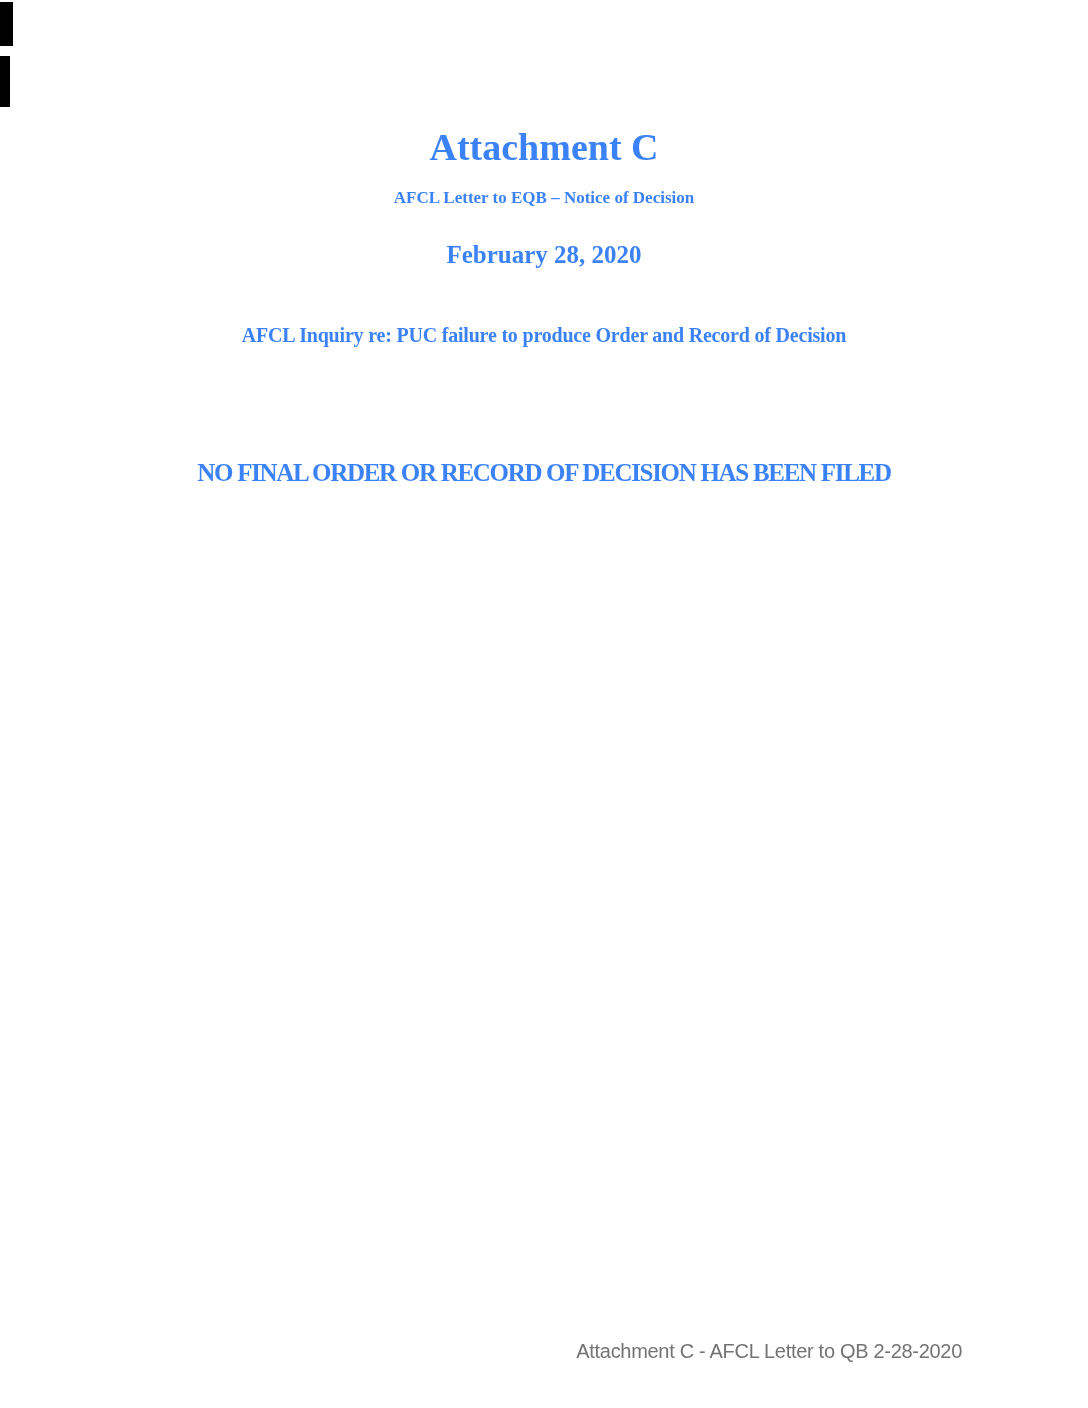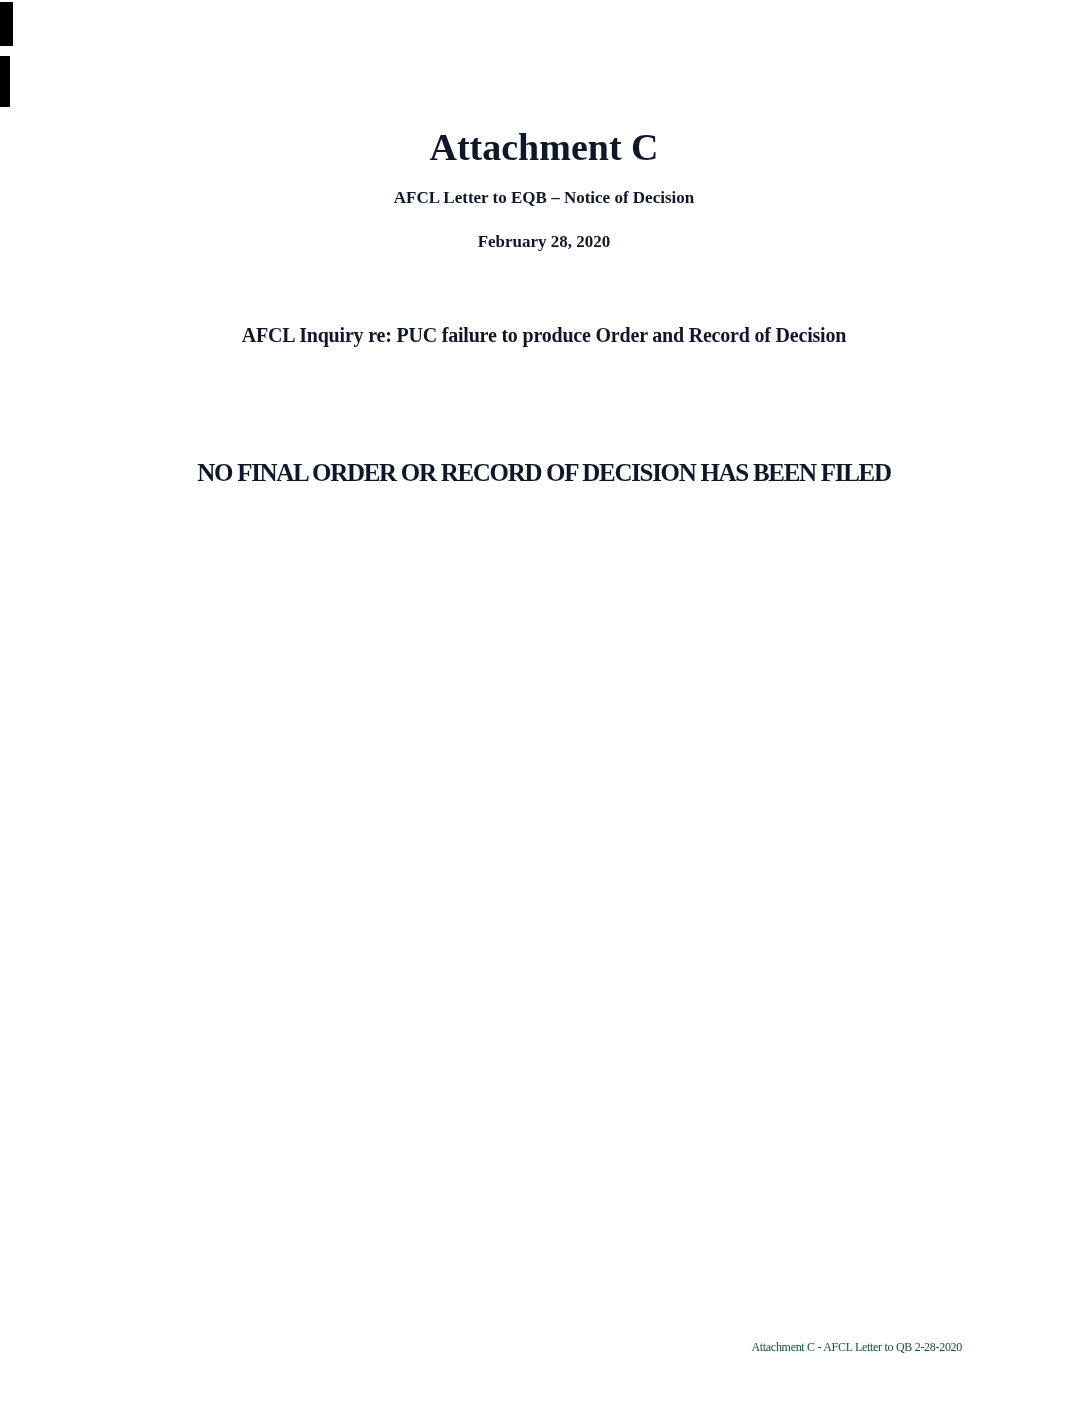--- a/index.html
+++ b/index.html
@@ -15,53 +15,53 @@
     overflow: hidden;
     color: #000000;
   }
   .doc-line {
     position: absolute;
     left: 0;
     width: 100%;
     text-align: center;
     font-family: "Liberation Serif", "DejaVu Serif", serif;
     font-weight: bold;
-    color: #0f172a;
+    color: #3b82f6;
     line-height: 1.1;
     white-space: nowrap;
   }
   .doc-title {
     top: 127px;
     font-size: 38px;
   }
   .doc-subtitle {
     top: 189px;
     font-size: 17px;
   }
   .doc-date {
-    top: 233px;
-    font-size: 17px;
+    top: 241px;
+    font-size: 25px;
   }
   .doc-inquiry {
     top: 324px;
     font-size: 20px;
     letter-spacing: -0.2px;
   }
   .doc-status {
     top: 459px;
     font-size: 25px;
     letter-spacing: -1.3px;
   }
   .doc-footer {
     position: absolute;
     top: 1340px;
     right: 126px;
-    font-family: Liberation Serif, serif;
-    font-size: 12px;
-    color: #14532d;
+    font-family: Liberation Sans, sans-serif;
+    font-size: 20px;
+    color: #737373;
     letter-spacing: -0.3px;
     white-space: nowrap;
   }
   .scan-artifact {
     position: absolute;
     left: 0;
     background: #000000;
   }
   .scan-artifact-1 {
     top: 2px;

